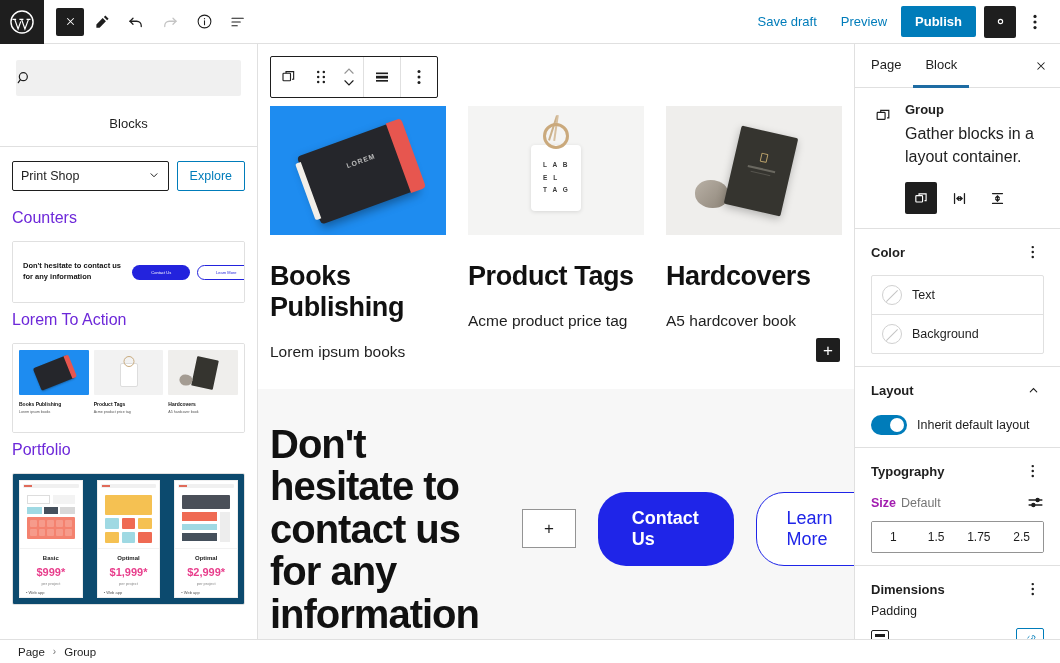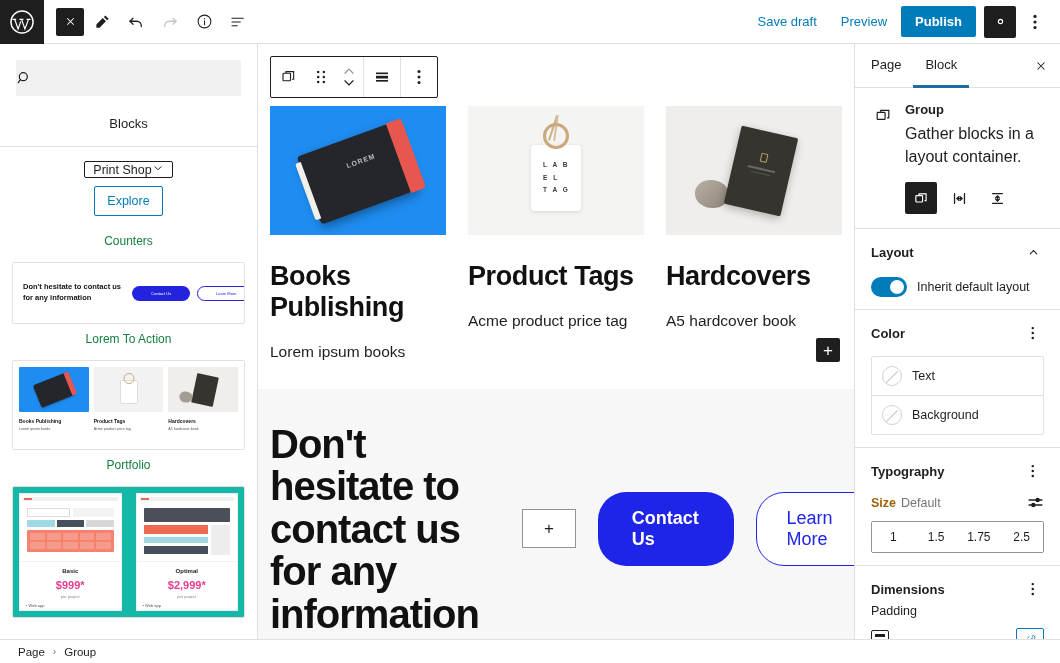--- a/index.html
+++ b/index.html
@@ -68,38 +68,38 @@
 
   .tabs { display: flex; border-bottom: 1px solid #e0e0e0; }
   .tab {
     flex: 1; text-align: center; font-size: 13px; padding: 12px 0 13px 0;
     cursor: pointer; color: #1e1e1e; border-bottom: 3px solid transparent;
     margin-bottom: -1px; background: transparent; border-top: none;
     border-left: none; border-right: none; font-family: inherit;
   }
   .tab.active { color: #1e1e1e; border-bottom-color: #1e6ca3; font-weight: 400; }
 
-  .cat-row { display: flex; gap: 8px; padding: 14px 12px 10px 12px; align-items: center; flex-direction: column; }
+  .cat-row { display: flex; gap: 8px; padding: 14px 12px 10px 12px; align-items: center; }
   .cat-select {
     position: relative; flex: 1; height: 30px; border: 1px solid #1e1e1e;
     border-radius: 2px; display: flex; align-items: center; padding: 0 8px;
     font-size: 12.5px; background: #fff; cursor: pointer;
   }
   .cat-select span.lbl { flex: 1; }
   .explore-btn {
     border: 1px solid #007cba; color: #007cba; background: #fff; border-radius: 2px;
     font-size: 12.5px; padding: 6px 12px; cursor: pointer; font-family: inherit; height: 30px;
   }
 
   .pattern-list { flex: 1 1 auto; overflow: hidden; padding: 0 12px; min-height: 0; }
   .pattern-item { margin-bottom: 14px; }
   .pattern-thumb {
     border: 1px solid #e0e0e0; border-radius: 2px; overflow: hidden; background: #fff;
   }
-  .pattern-caption { text-align: center; font-size: 12px; padding: 8px 0 0 0; color: #15803d; }
+  .pattern-caption { text-align: left; font-size: 16px; padding: 8px 0 0 0; color: #6d28d9; }
 
   
   .pt-counters { background: #2323dd; height: 54px; display: flex; align-items: center; position: relative; overflow: hidden; }
   .pt-counters::before {
     content: ""; position: absolute; inset: 0;
     background:
       linear-gradient(90deg, rgba(255,255,255,.05) 0 22%, rgba(255,255,255,.12) 22% 30%, rgba(255,255,255,.04) 30% 55%, rgba(255,255,255,.10) 55% 62%, rgba(255,255,255,.03) 62% 100%);
   }
   .ctr { flex: 1; text-align: center; position: relative; z-index: 1; }
   .ctr .num { color: #fff; font-weight: 700; font-size: 11px; display: block; }
@@ -126,21 +126,21 @@
     width: 36px; height: 24px; background: #25262b; border-radius: 2px;
     box-shadow: 0 1px 2px rgba(0,0,0,.3);
   }
   .bk-mini::after { content:""; position:absolute; right:-2px; top:0; bottom:0; width:5px; background:#e7564f; border-radius:0 2px 2px 0; }
   .tag-mini { position:absolute; left:50%; top:55%; transform:translate(-50%,-50%); width:18px;height:24px;background:#fff;border:.5px solid #ddd;border-radius:2px; }
   .tag-mini::before { content:""; position:absolute; left:50%; top:-8px; transform:translateX(-50%); width:9px;height:9px;border:1px solid #c9ab7e;border-radius:50%; }
   .hc-mini { position:absolute; left:52%; top:50%; transform:translate(-50%,-50%) rotate(12deg); width:22px;height:30px;background:#35342f;border-radius:1px; }
   .hc-rock { position:absolute; left:26%; top:66%; transform:translate(-50%,-50%); width:13px;height:11px;background:#a49c93;border-radius:45% 55% 50% 50%; }
 
   
-  .pt-pricing { display:flex; gap:14px; padding:6px; background:#14b8a6; height: 130px; overflow:hidden; }
+  .pt-pricing { display:flex; gap:14px; padding:6px; background:#0c4a6e; height: 130px; overflow:hidden; }
   .pr-col { flex:1; border:1px solid #eee; background:#fff; display:flex; flex-direction:column; }
   .pr-shot { height: 68px; background:#fff; border-bottom:1px solid #f2f2f2; padding:3px; }
   .pr-bar { height:4px; background:#f0f0f0; border-radius:1px; margin-bottom:3px; position:relative; }
   .pr-bar::before { content:""; position:absolute; left:1px; top:1px; width:8px;height:2px;background:#e06b5a;}
   .pr-body { padding:4px 4px 0; }
   .pr-grid1 { display:grid; grid-template-columns:repeat(5,1fr); gap:2px; background:#f4826f; padding:3px; border-radius:1px; }
   .pr-grid1 i { display:block; height:7px; background:#fff3; border-radius:1px; }
   .pr-yellow { background:#f5c152; height:20px; border-radius:1px; margin-bottom:3px; }
   .pr-sq { display:grid; grid-template-columns:repeat(3,1fr); gap:3px; }
   .pr-sq i { display:block; height:11px; border-radius:1px; }
@@ -236,21 +236,21 @@
   .toggle::after { content:""; position:absolute; right:3px; top:3px; width:14px; height:14px; border-radius:50%; background:#fff; }
   .toggle-lbl { font-size:12.5px; color:#1e1e1e; }
 
   .color-list { border:1px solid #e0e0e0; border-radius:2px; margin-top:12px; }
   .color-item { display:flex; align-items:center; gap:10px; padding:9px 10px; cursor:pointer; font-size:12.5px; }
   .color-item + .color-item { border-top:1px solid #e0e0e0; }
   .swatch { width:20px; height:20px; border-radius:50%; border:1px solid #d0d0d0; position:relative; flex:0 0 20px; }
   .swatch::after { content:""; position:absolute; left:50%; top:2px; width:1px; height:16px; background:#c4c4c4; transform:translateX(-50%) rotate(45deg); }
 
   .size-row { display:flex; align-items:center; margin-top:12px; }
-  .size-lbl { font-size:12.5px; font-weight:600; color:#a16207; }
+  .size-lbl { font-size:12.5px; font-weight:600; color:#a21caf; }
   .size-val { font-size:12.5px; color:#757575; margin-left:5px; }
   .size-ctl { margin-left:auto; cursor:pointer; display:flex; }
   .size-steps { display:flex; border:1px solid #949494; border-radius:2px; margin-top:10px; overflow:hidden; }
   .size-step { flex:1; text-align:center; font-size:12px; padding:8px 0; cursor:pointer; color:#1e1e1e; background:#fff; }
 
   .pad-label { font-size:12.5px; color:#1e1e1e; margin-top:4px; }
   .pad-ctl-row { display:flex; align-items:center; justify-content:space-between; margin-top:10px; }
   .pad-box-icon { width:18px; height:18px; border:1px solid #1e1e1e; border-radius:2px; position:relative; }
   .pad-box-icon::after { content:""; position:absolute; left:3px; right:3px; top:3px; height:3px; background:#1e1e1e; }
   .link-toggle { width:28px; height:22px; border:1px solid #007cba; border-radius:2px; display:flex; align-items:center; justify-content:center; color:#007cba; cursor:pointer; }
@@ -446,20 +446,40 @@
                 </div>
                 <div class="pr-name">Basic</div>
                 <div class="pr-price">$999*</div>
                 <div class="pr-per">per project</div>
                 <div class="pr-li">• <span>Web app</span></div>
               </div>
               <div class="pr-col">
                 <div class="pr-shot">
                   <div class="pr-bar"></div>
                   <div class="pr-body">
+                    <div class="pr-yellow"></div>
+                    <div class="pr-sq">
+                        <i style="background:#9fd9e3"></i>
+                        <i style="background:#ef6a53"></i>
+                        <i style="background:#f5c152"></i>
+                        <i style="background:#f5c152"></i>
+                        <i style="background:#9fd9e3"></i>
+                        <i style="background:#ef6a53"></i>
+                      </div>
+                  </div>
+                </div>
+                <div class="pr-name">Optimal</div>
+                <div class="pr-price">$1,999*</div>
+                <div class="pr-per">per project</div>
+                <div class="pr-li">• <span>Web app</span></div>
+              </div>
+              <div class="pr-col">
+                <div class="pr-shot">
+                  <div class="pr-bar"></div>
+                  <div class="pr-body">
                     <div class="pr-dark"></div>
                     <div style="display:flex;gap:3px;">
                       <div style="flex:1">
                         <i style="display:block;height:9px;background:#ef6a53;margin-bottom:3px;"></i>
                         <i style="display:block;height:6px;background:#9fd9e3;margin-bottom:3px;"></i>
                         <i style="display:block;height:8px;background:#45505c;"></i>
                       </div>
                       <div style="flex:0 0 22%;background:#ededed;height:30px;"></div>
                     </div>
                   </div>
@@ -626,53 +646,53 @@
             <svg width="17" height="17" viewBox="0 0 24 24" fill="none" stroke="currentColor" stroke-width="1.8" stroke-linecap="round">
               <path d="M5 5h14M5 19h14M12 8.5v7"></path>
                 <path d="M12 8.5L9.5 11M12 8.5l2.5 2.5M12 15.5L9.5 13M12 15.5l2.5-2.5"></path>
             </svg>
           </button>
         </div>
       </div>
 
       <div class="st-section">
         <div class="st-row">
-          <span class="st-title">Layout</span>
-          <span class="st-chev">
-            <svg width="13" height="13" viewBox="0 0 24 24" fill="none" stroke="#1e1e1e" stroke-width="2" stroke-linecap="round">
-                <path d="M6 14.5l6-6 6 6"></path>
-              </svg>
-          </span>
-        </div>
-        <div class="toggle-row">
-          <div class="toggle"></div>
-          <span class="toggle-lbl">Inherit default layout</span>
-        </div>
-      </div>
-
-      <div class="st-section">
-        <div class="st-row">
           <span class="st-title">Color</span>
           <span class="st-kebab">
             <svg width="3.5" height="14" viewBox="0 0 4 16" fill="#1e1e1e">
                 <circle cx="2" cy="2.4" r="1.4"></circle>
                 <circle cx="2" cy="8" r="1.4"></circle>
                 <circle cx="2" cy="13.6" r="1.4"></circle>
               </svg>
           </span>
         </div>
         <div class="color-list">
           <div class="color-item">
             <span class="swatch"></span>
             <span>Text</span>
           </div>
           <div class="color-item">
             <span class="swatch"></span>
             <span>Background</span>
           </div>
+        </div>
+      </div>
+
+      <div class="st-section">
+        <div class="st-row">
+          <span class="st-title">Layout</span>
+          <span class="st-chev">
+            <svg width="13" height="13" viewBox="0 0 24 24" fill="none" stroke="#1e1e1e" stroke-width="2" stroke-linecap="round">
+                <path d="M6 14.5l6-6 6 6"></path>
+              </svg>
+          </span>
+        </div>
+        <div class="toggle-row">
+          <div class="toggle"></div>
+          <span class="toggle-lbl">Inherit default layout</span>
         </div>
       </div>
 
       <div class="st-section">
         <div class="st-row">
           <span class="st-title">Typography</span>
           <span class="st-kebab">
             <svg width="3.5" height="14" viewBox="0 0 4 16" fill="#1e1e1e">
                 <circle cx="2" cy="2.4" r="1.4"></circle>
                 <circle cx="2" cy="8" r="1.4"></circle>

